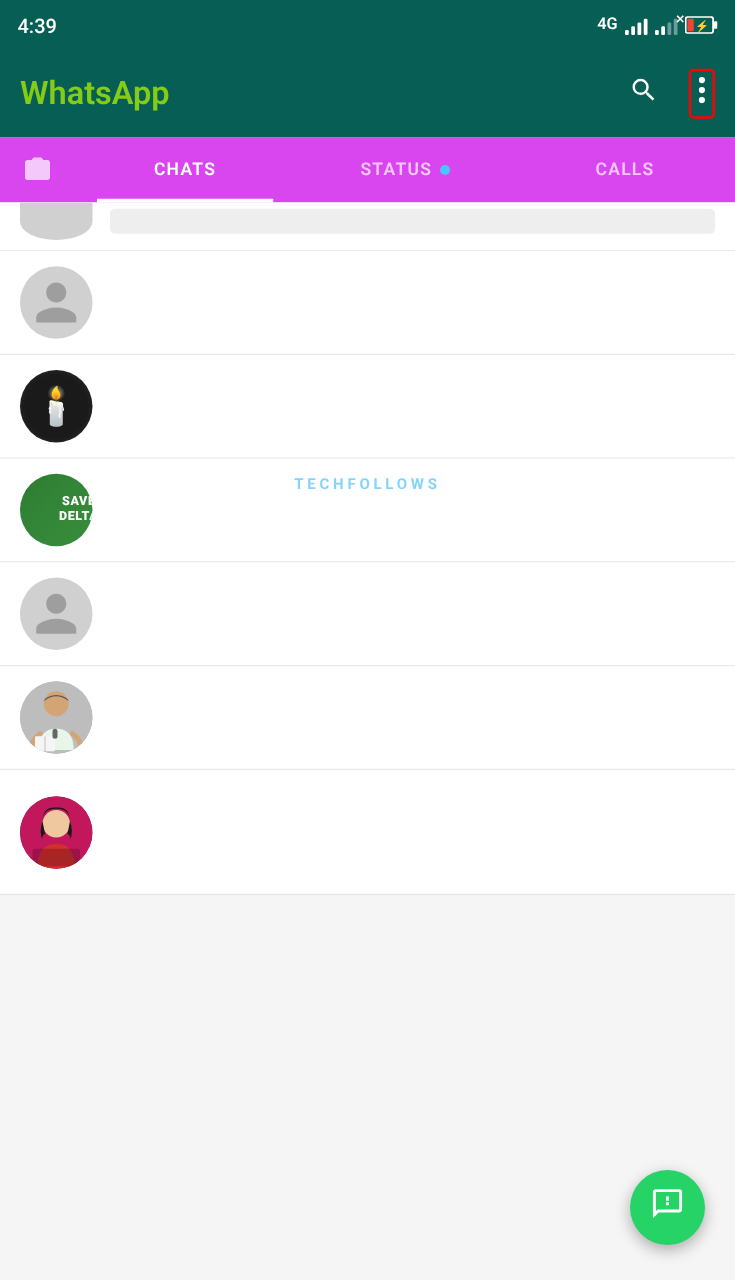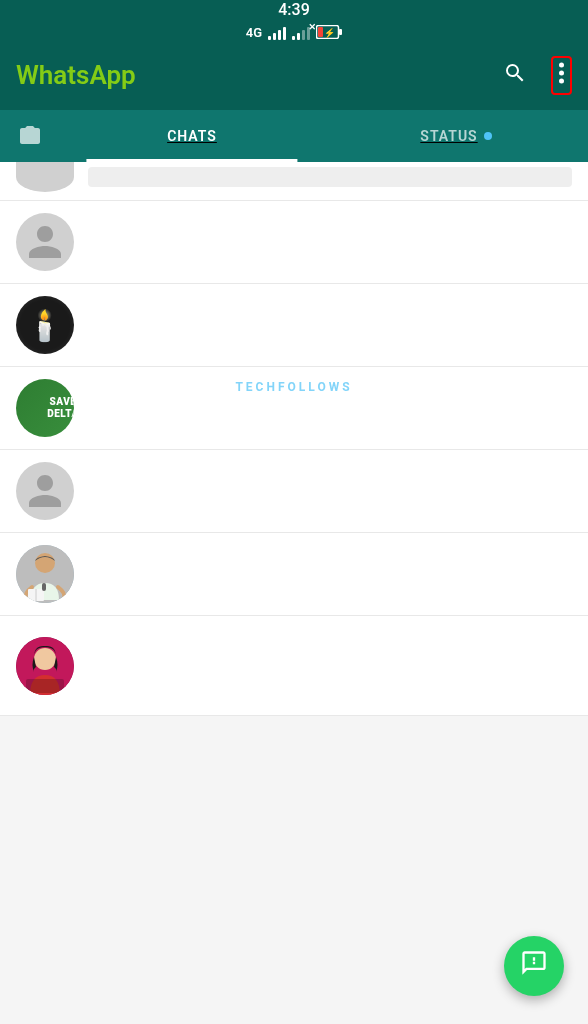--- a/index.html
+++ b/index.html
@@ -18,32 +18,30 @@
     }
 
     
     .status-bar {
       background: #075e54;
       height: 40px;
       display: flex;
       align-items: center;
       justify-content: space-between;
       padding: 0 14px;
-      flex-direction: column;
     }
 
     .status-bar-time {
       color: white;
       font-size: 16px;
       font-weight: 500;
     }
 
     .status-bar-icons {
       display: flex;
-      align-items: center;
       gap: 6px;
       color: white;
       font-size: 13px;
     }
 
     
     .header {
       background: #075e54;
       height: 70px;
       display: flex;
@@ -74,25 +72,24 @@
     }
 
     .more-btn {
       border: 2px solid red;
       padding: 4px 6px;
       border-radius: 4px;
     }
 
     
     .tab-bar {
-      background: #0f766e;
+      background: #d946ef;
       display: flex;
       align-items: center;
       height: 52px;
-      text-decoration: underline;
     }
 
     .tab-camera {
       padding: 0 18px;
       color: rgba(255,255,255,0.7);
       font-size: 22px;
       display: flex;
       align-items: center;
       justify-content: center;
       height: 100%;
@@ -386,20 +383,23 @@
   </div>
   <div class="tab active">
     <span>CHATS</span>
   </div>
   <div class="tab">
     <div class="tab-status">
       <span>STATUS</span>
       <span class="status-dot"></span>
     </div>
   </div>
+  <div class="tab">
+    <span>CALLS</span>
+  </div>
 </div>
 
 <div class="chat-list">
 
   <div class="chat-item-partial">
     <div class="avatar-partial"></div>
     <div style="flex:1;height:20px;background:#eee;border-radius:4px;"></div>
   </div>
 
   <div class="chat-item">

